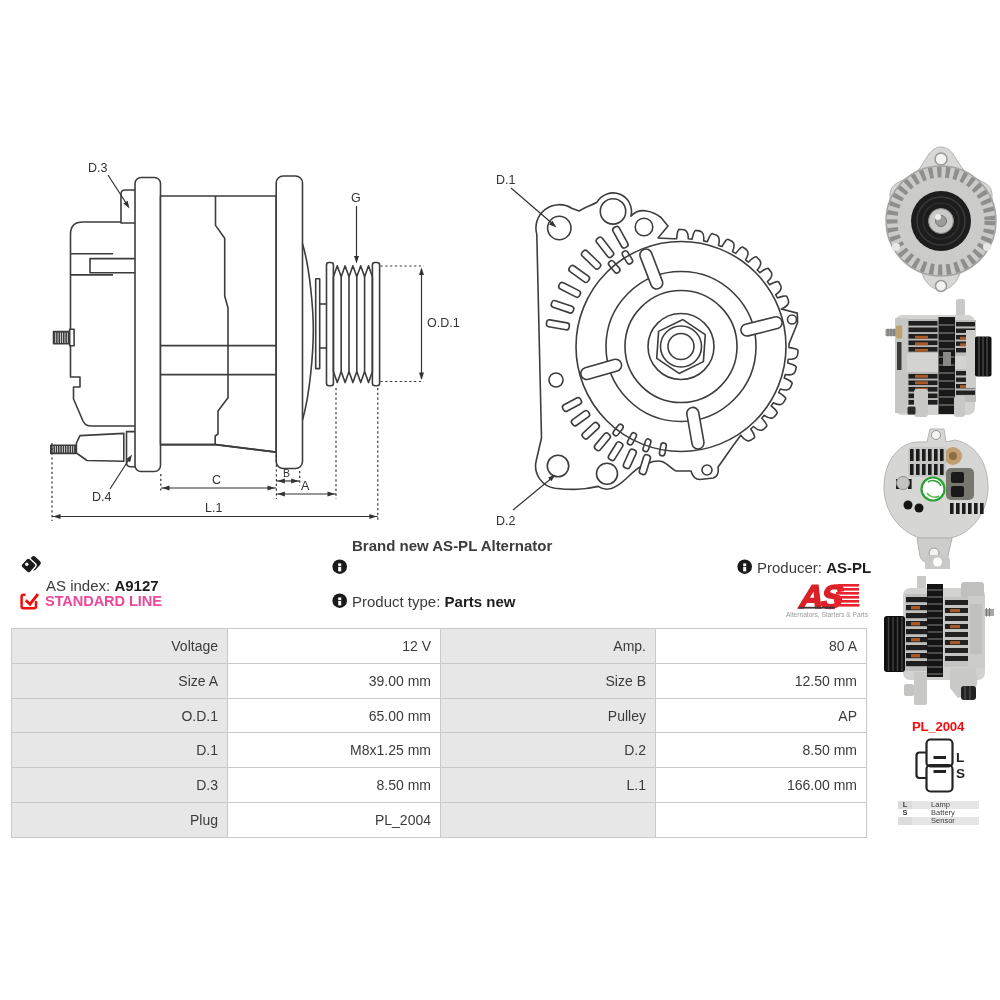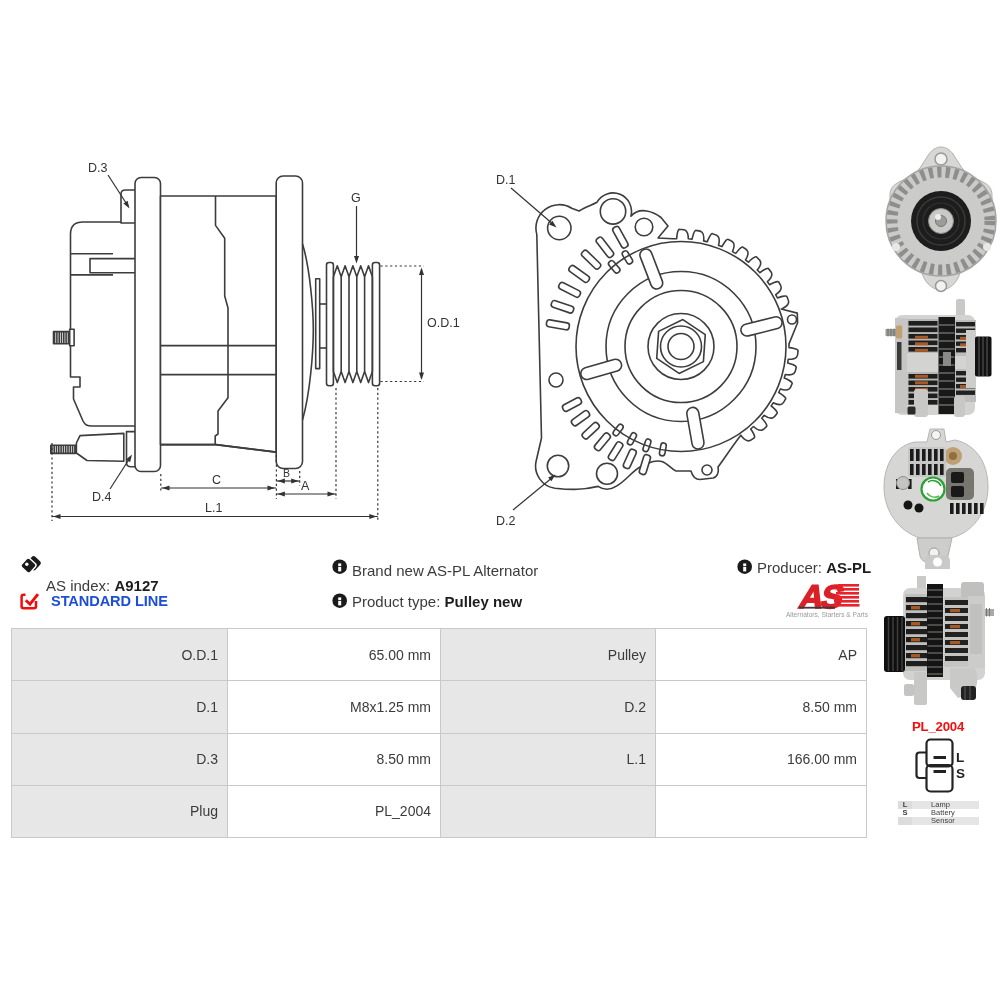--- a/index.html
+++ b/index.html
@@ -392,33 +392,45 @@
   <rect x="835" y="596" width="24" height="2.6"></rect>
   <rect x="834" y="600" width="25" height="2.6"></rect>
   <rect x="833.5" y="604" width="26" height="2.6"></rect>
  </g>
  <rect x="799" y="606.8" width="36" height="1.8" fill="#3a3a3a"></rect>
  <text x="868" y="616.5" font-size="6.6" fill="#9b9b9b" text-anchor="end" font-family="'Liberation Sans',sans-serif">Alternators, Starters &amp; Parts</text>
 </g>
 </svg>
 
 <div class="inforow" style="left:46px; top:567px;margin-top:10px;">AS index: <b>A9127</b></div>
-<div class="inforow" style="left:352px; top:562px;">Brand new AS-PL Alternator</div>
+<div class="inforow" style="left:352px; top:537px;font-weight:bold;">Brand new AS-PL Alternator</div>
 <div class="inforow" style="left:757px; top:558.5px;">Producer: <b>AS-PL</b></div>
-<div class="inforow" style="left:51px; top:592.5px; color:#1d4ed8; font-weight:bold; font-size:14.6px; letter-spacing:-0.1px;">STANDARD LINE</div>
-<div class="inforow" style="left:352px; top:592.5px;">Product type: <b>Pulley new</b></div>
+<div class="inforow" style="left:45px; top:592.5px; color:#ec4899; font-weight:bold; font-size:14.6px; letter-spacing:-0.1px;">STANDARD LINE</div>
+<div class="inforow" style="left:352px; top:592.5px;">Product type: <b>Parts new</b></div>
 
 <table class="spec">
 <colgroup>
       <col style="width:216px">
       <col style="width:213px">
       <col style="width:215px">
       <col style="width:211px">
     </colgroup>
 <tbody>
+      <tr>
+        <td class="g">Voltage</td>
+        <td>12 V</td>
+        <td class="g">Amp.</td>
+        <td>80 A</td>
+      </tr>
+<tr>
+        <td class="g">Size A</td>
+        <td>39.00 mm</td>
+        <td class="g">Size B</td>
+        <td>12.50 mm</td>
+      </tr>
 <tr>
         <td class="g">O.D.1</td>
         <td>65.00 mm</td>
         <td class="g">Pulley</td>
         <td>AP</td>
       </tr>
 <tr>
         <td class="g">D.1</td>
         <td>M8x1.25 mm</td>
         <td class="g">D.2</td>

